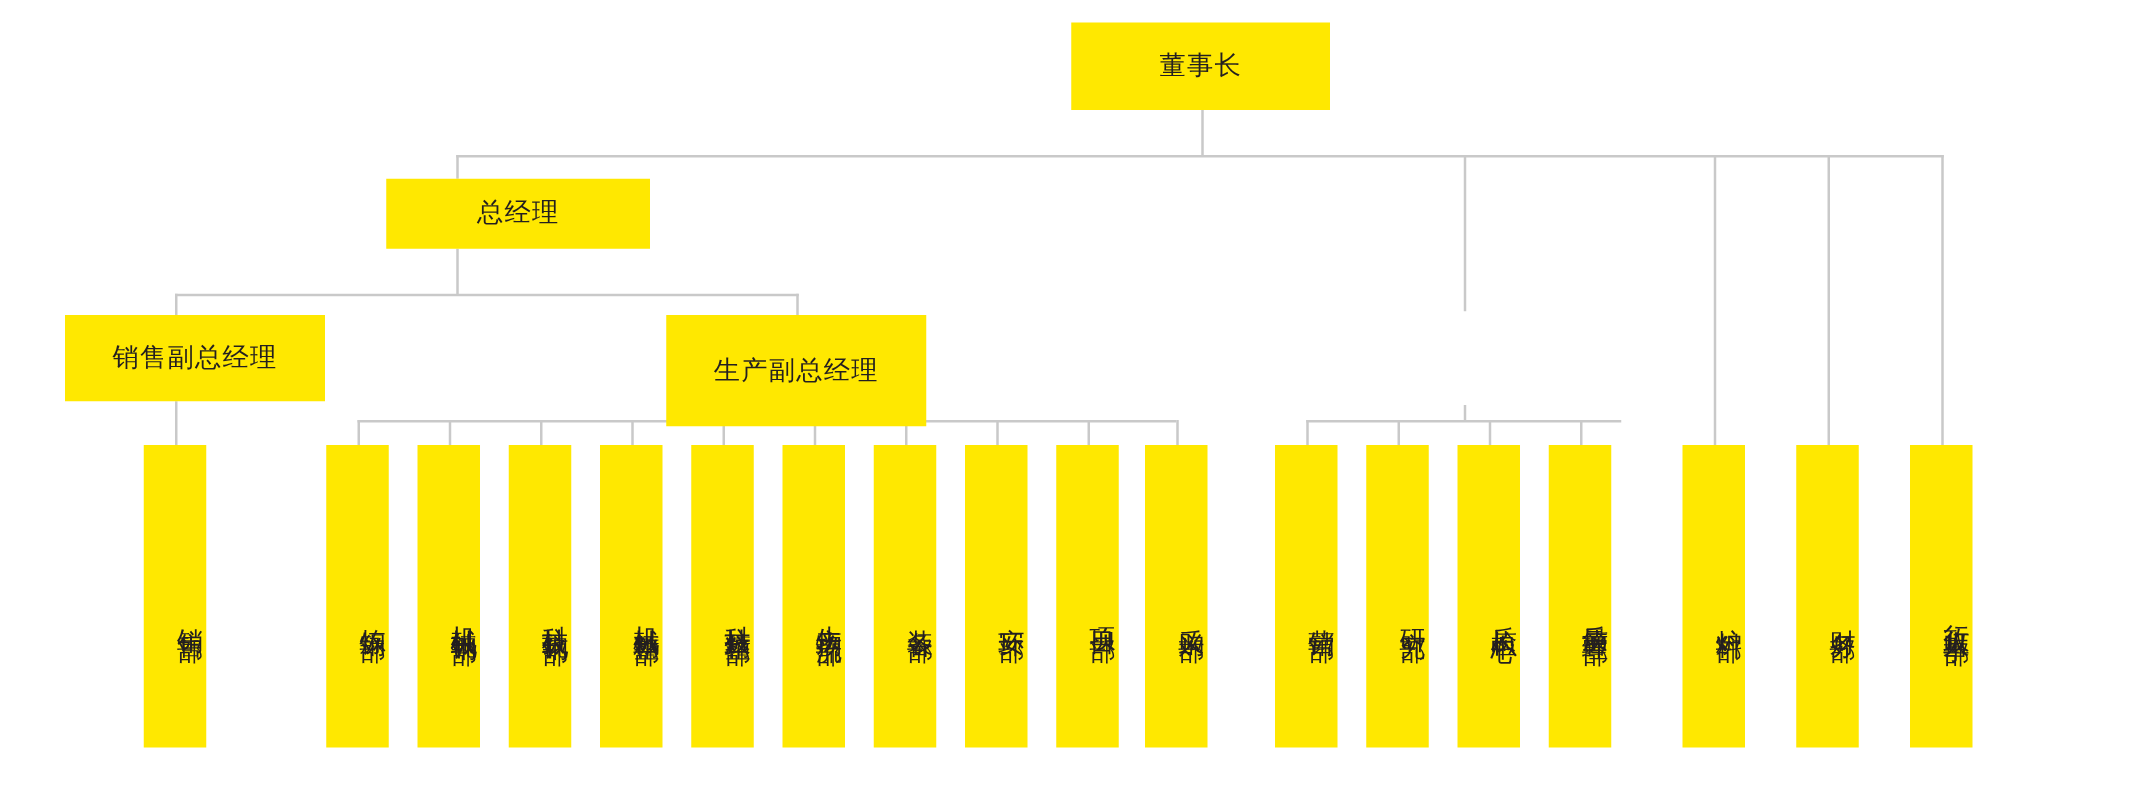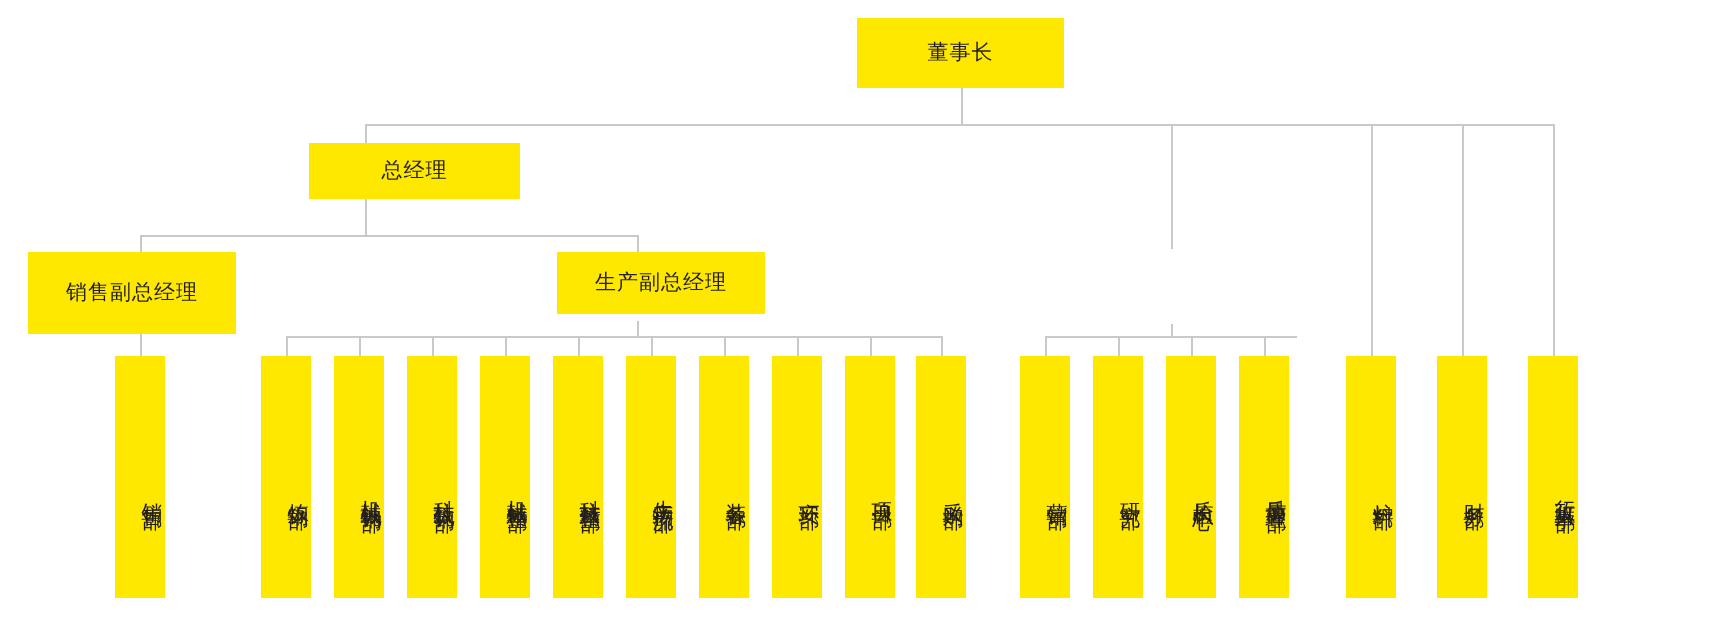--- a/index.html
+++ b/index.html
@@ -87,23 +87,23 @@
   <div class="conn h" style="left:1045px; top:336px; width:252px;"></div>
   <div class="conn v" style="left:1045px; top:336px; height:20px;"></div>
   <div class="conn v" style="left:1118px; top:336px; height:20px;"></div>
   <div class="conn v" style="left:1191px; top:336px; height:20px;"></div>
   <div class="conn v" style="left:1264px; top:336px; height:20px;"></div>
 
   <div class="node horiz" style="left:857px; top:18px; width:207px; height:70px;">董事长</div>
 
   <div class="node horiz" style="left:265px; top:143px; width:211px; height:56px;margin-left:44px;">总经理</div>
 
-  <div class="node horiz" style="left:28px; top:252px; width:208px; height:82px;">销售副总经理</div>
+  <div class="node horiz" style="left:52px; top:252px; width:208px; height:69px;">销售副总经理</div>
 
-  <div class="node horiz" style="left:557px; top:252px; width:208px; height:62px;">生产副总经理</div>
+  <div class="node horiz" style="left:533px; top:252px; width:208px; height:89px;">生产副总经理</div>
 
 
   <div class="node vert" style="left:115px; top:356px; width:50px; height:242px;">销售部</div>
 
   <div class="node vert" style="left:261px; top:356px; width:50px; height:242px;">炼钢部</div>
   <div class="node vert" style="left:334px; top:356px; width:50px; height:242px;">机械轧钢部</div>
   <div class="node vert" style="left:407px; top:356px; width:50px; height:242px;">科技轧钢部</div>
   <div class="node vert" style="left:480px; top:356px; width:50px; height:242px;">机械精整部</div>
   <div class="node vert" style="left:553px; top:356px; width:50px; height:242px;">科技精整部</div>
   <div class="node vert" style="left:626px; top:356px; width:50px; height:242px;">生产物流部</div>

